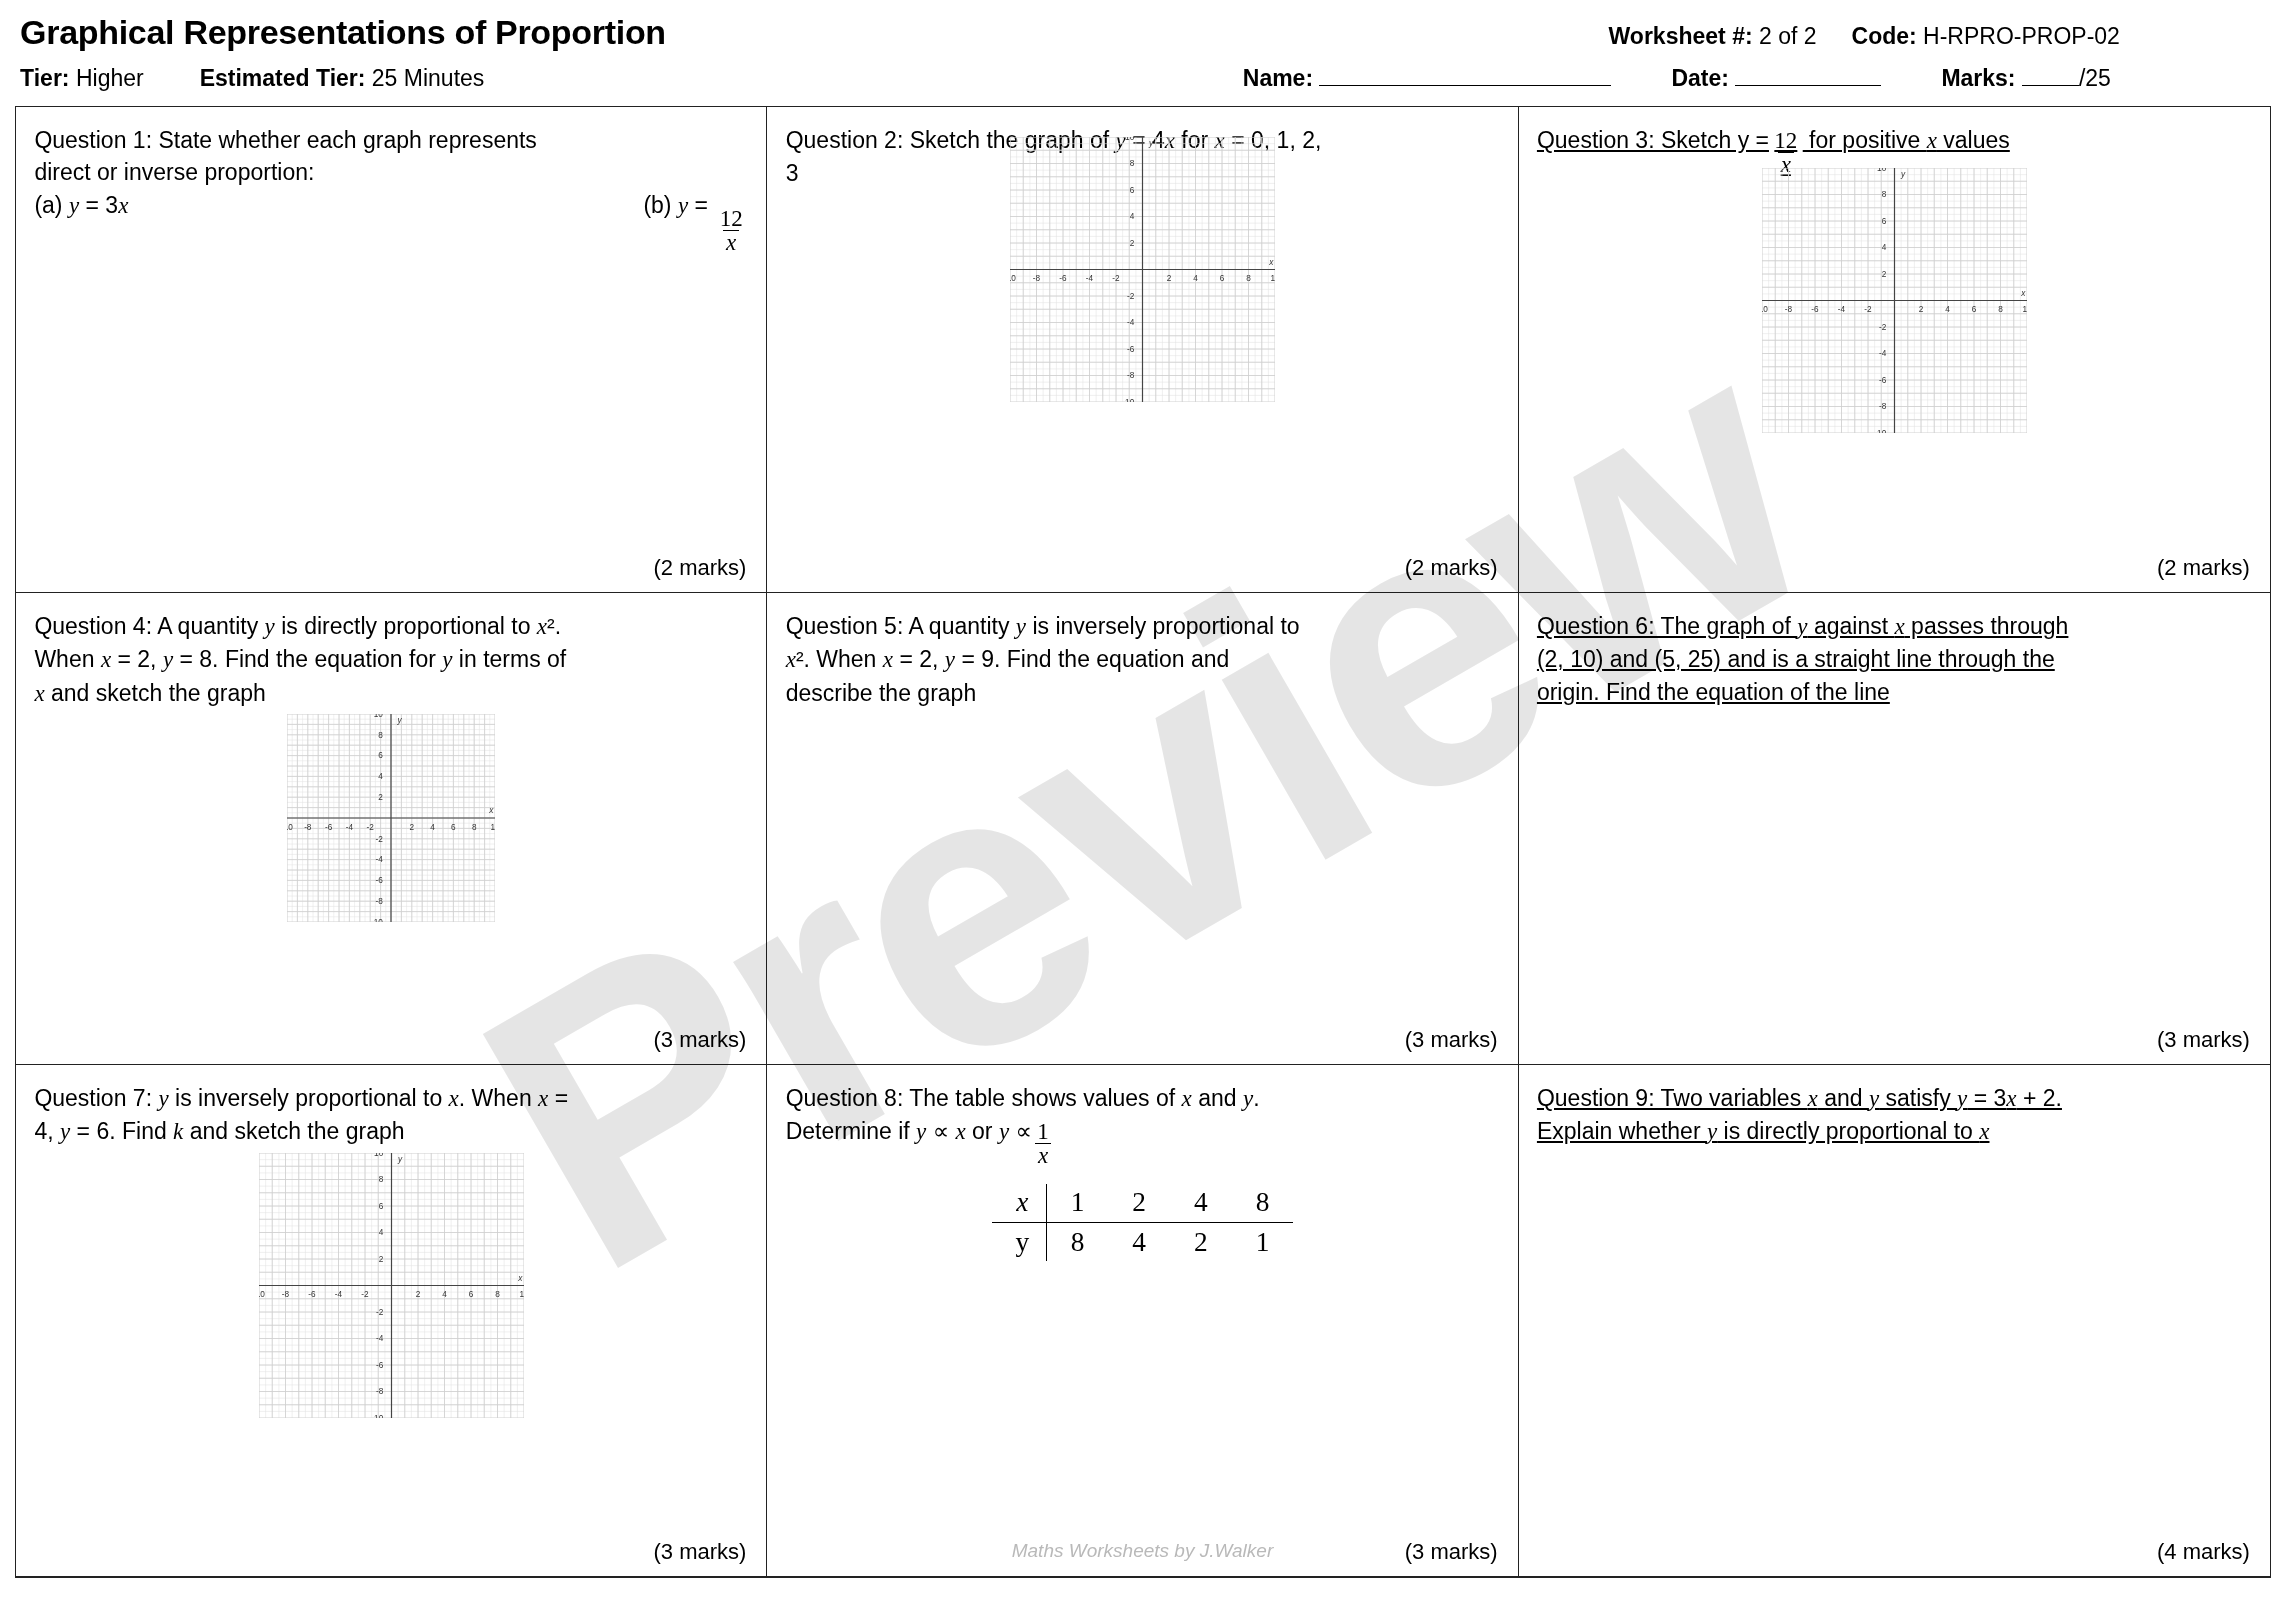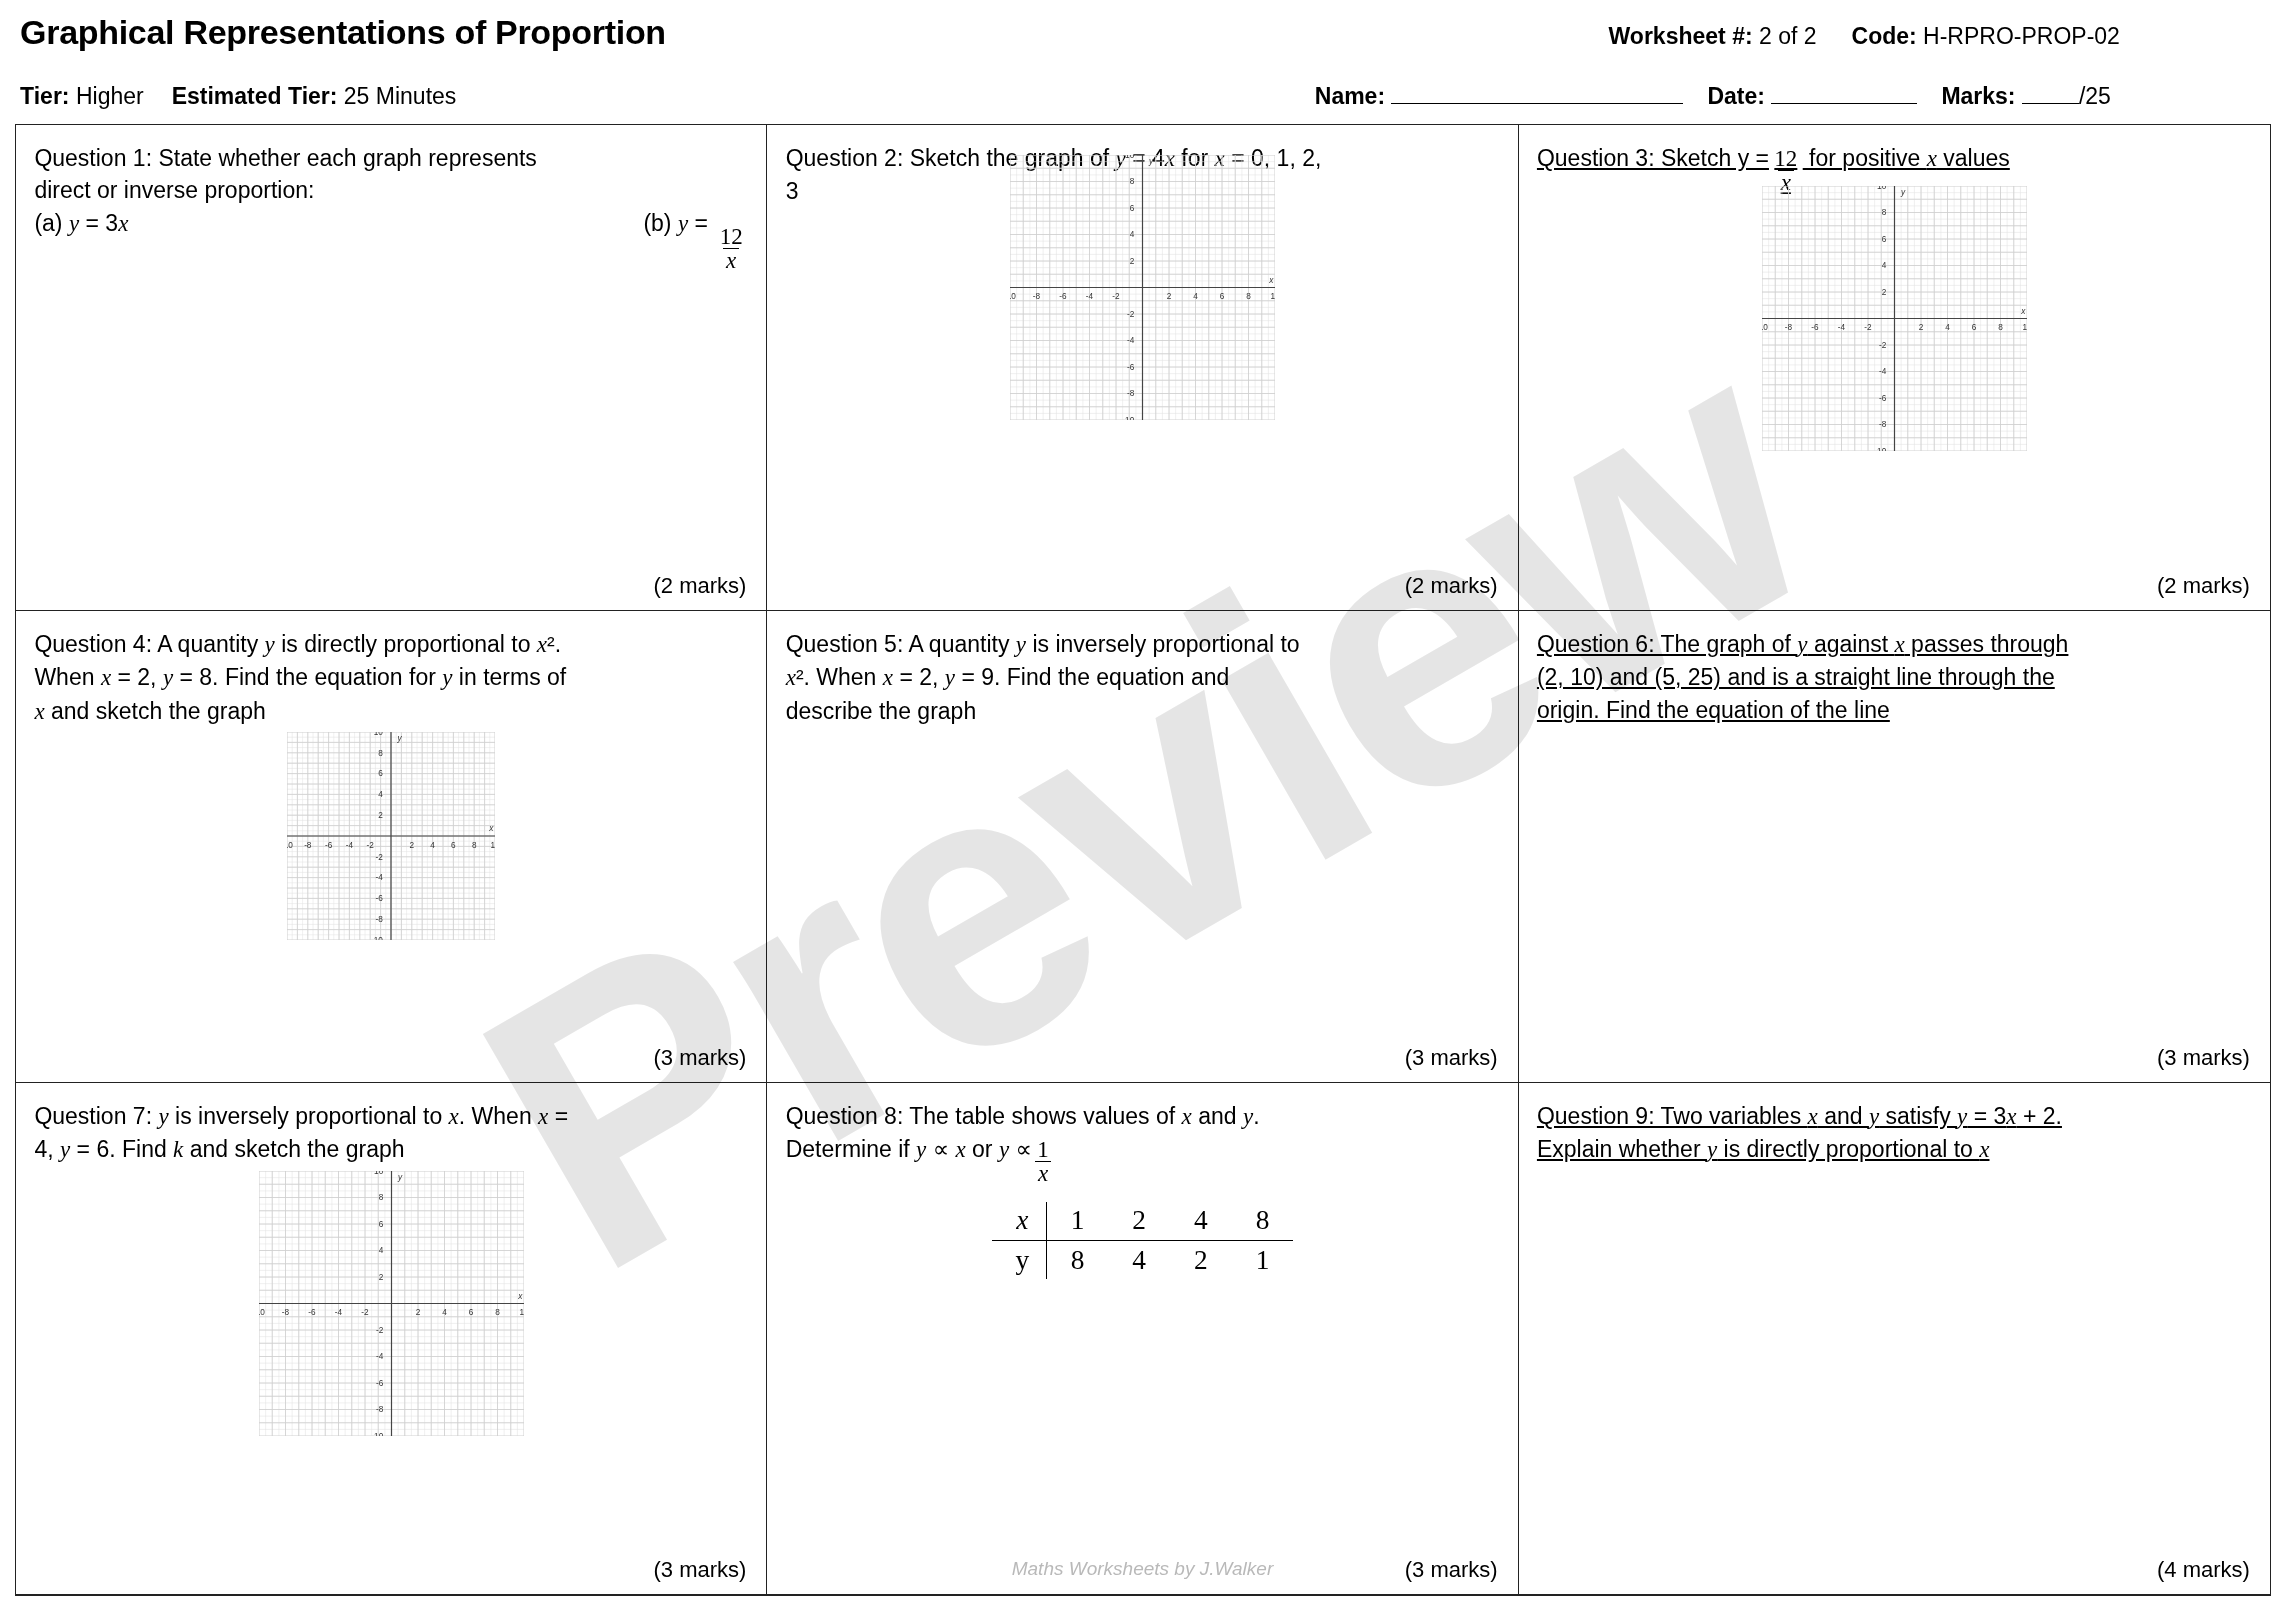--- a/index.html
+++ b/index.html
@@ -43,26 +43,26 @@
     padding-right: 146px;
   }
   .hdr-pair { white-space: nowrap; }
   .hdr-pair b { font-weight: bold; }
   .header-row-2 {
     display: flex;
     align-items: baseline;
     padding: 12.8px 11px 14.6px 11px;
     font-size: 23px;
   }
-  .meta-left { display: flex; gap: 28px; white-space: nowrap; margin-top: 18px; }
+  .meta-left { display: flex; gap: 56px; white-space: nowrap; }
   .meta-left b { font-weight: bold; }
   .meta-right {
     margin-left: auto;
     display: flex;
-    gap: 24px;
+    gap: 60px;
     white-space: nowrap;
     padding-right: 155px;
   }
   .ul-long { display: inline-block; width: 292px; border-bottom: 1.8px solid #000; }
   .ul-med { display: inline-block; width: 146px; border-bottom: 1.8px solid #000; }
   .ul-short { display: inline-block; width: 57px; border-bottom: 1.8px solid #000; }
 
   
   .grid {
     border-top: 1.8px solid #222;

